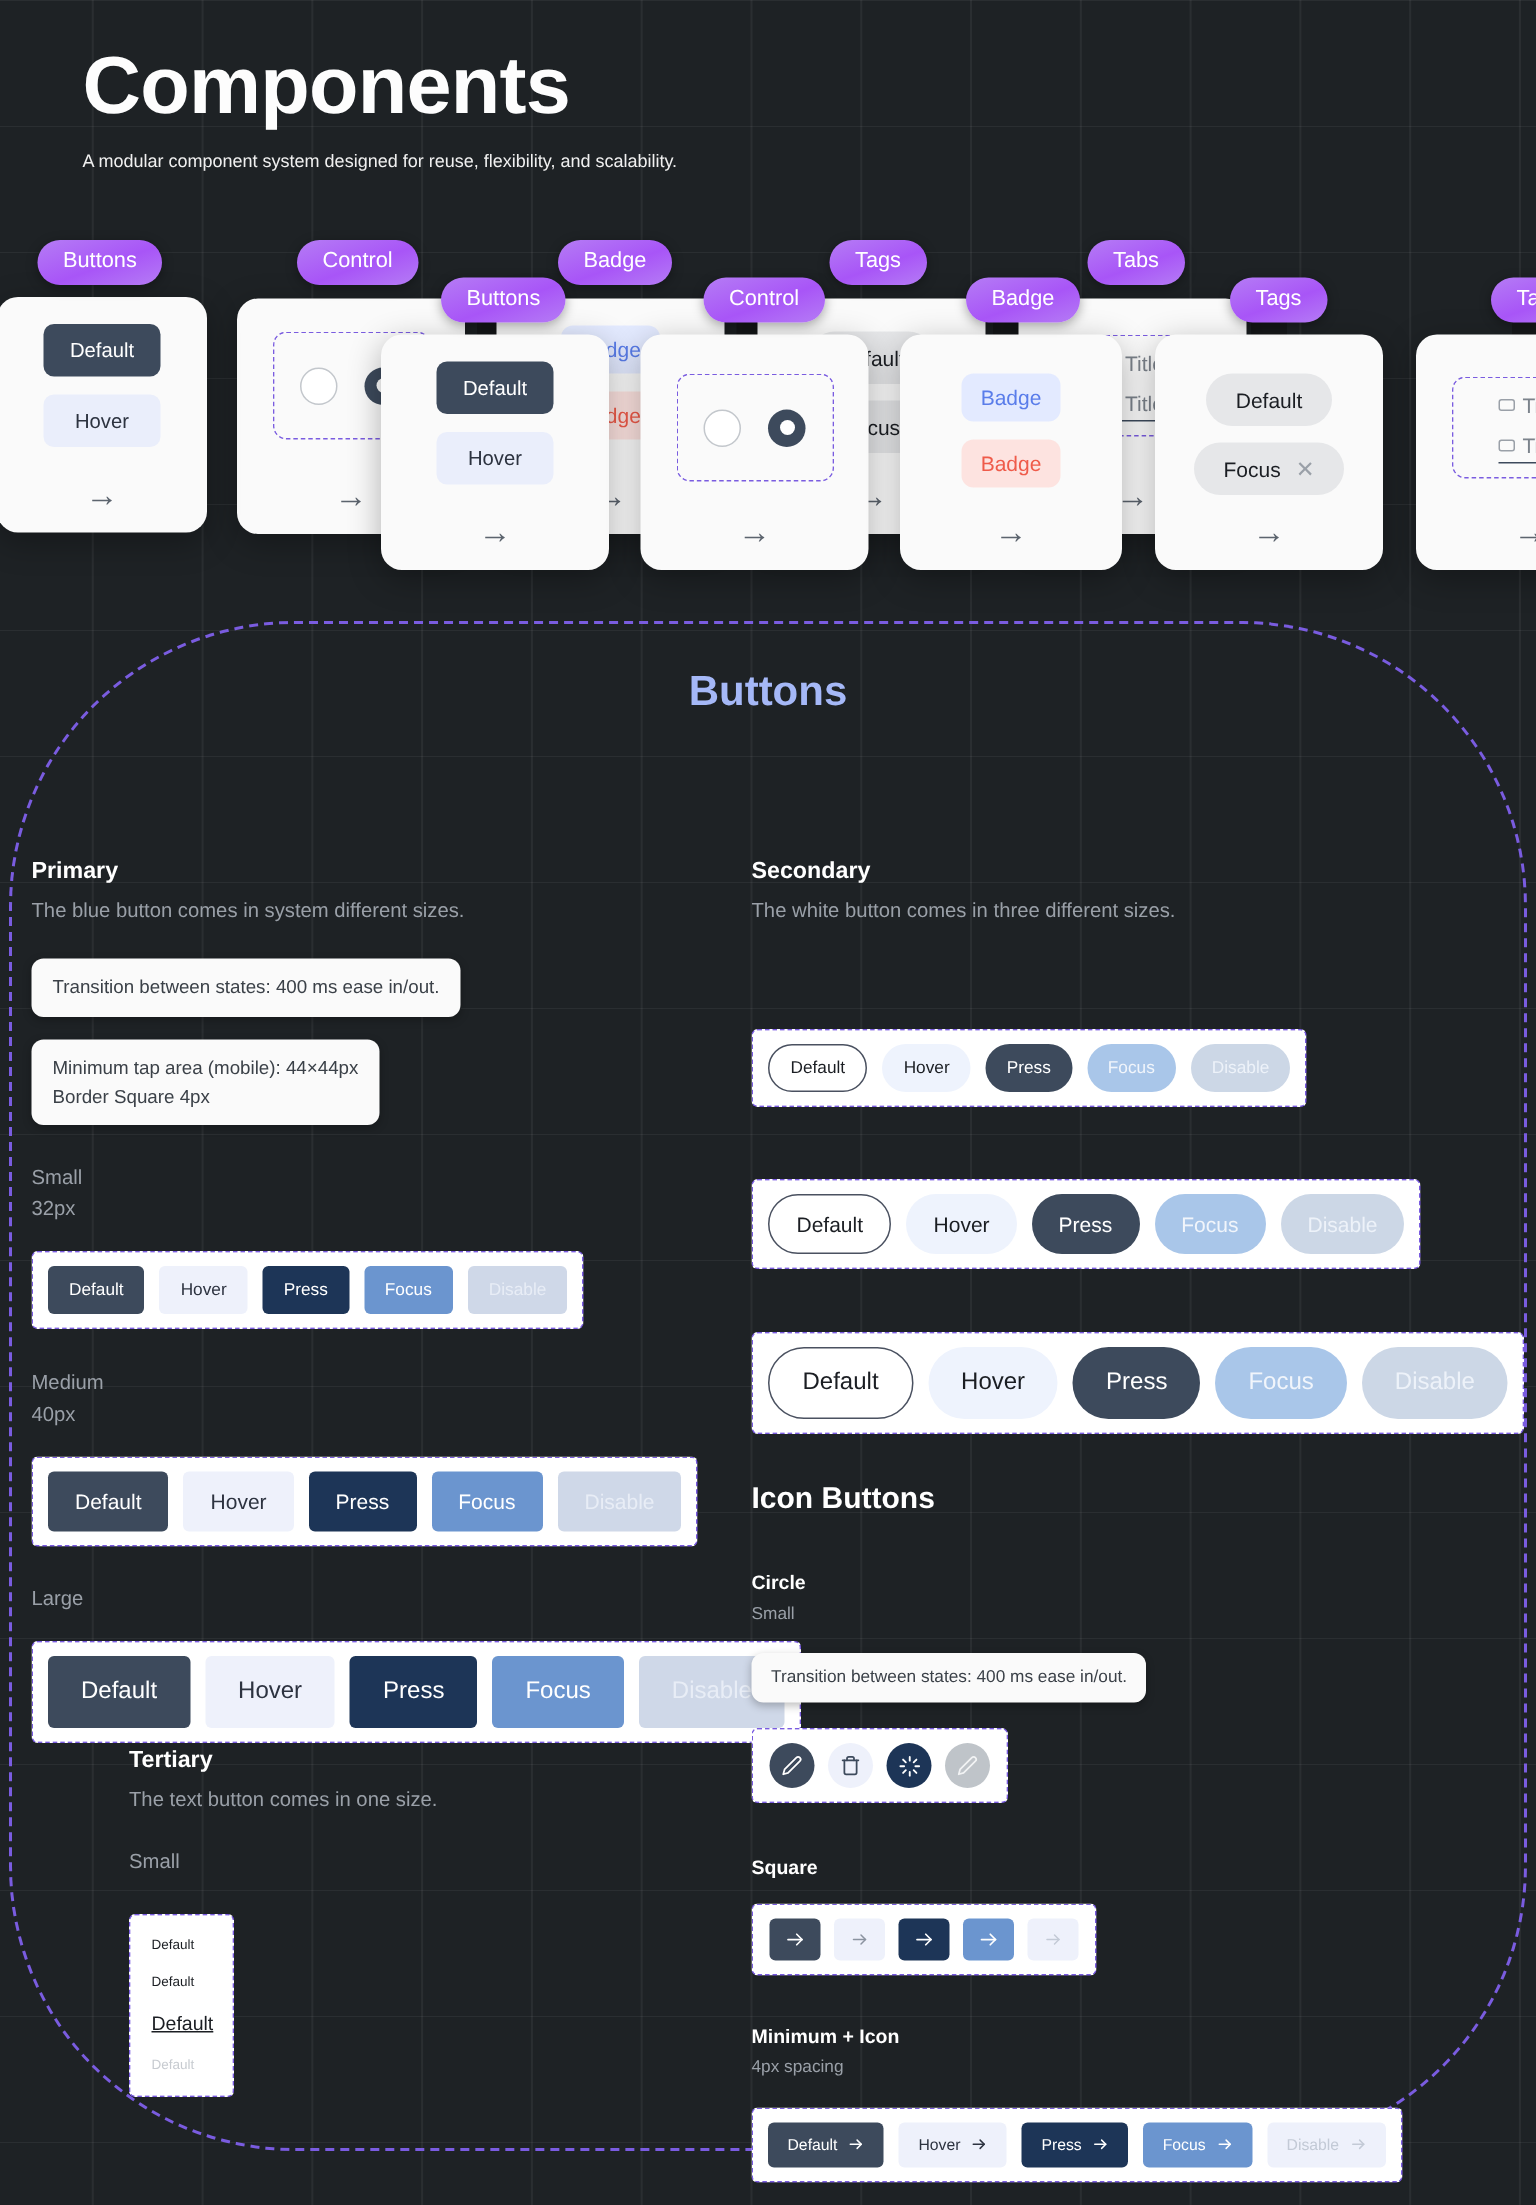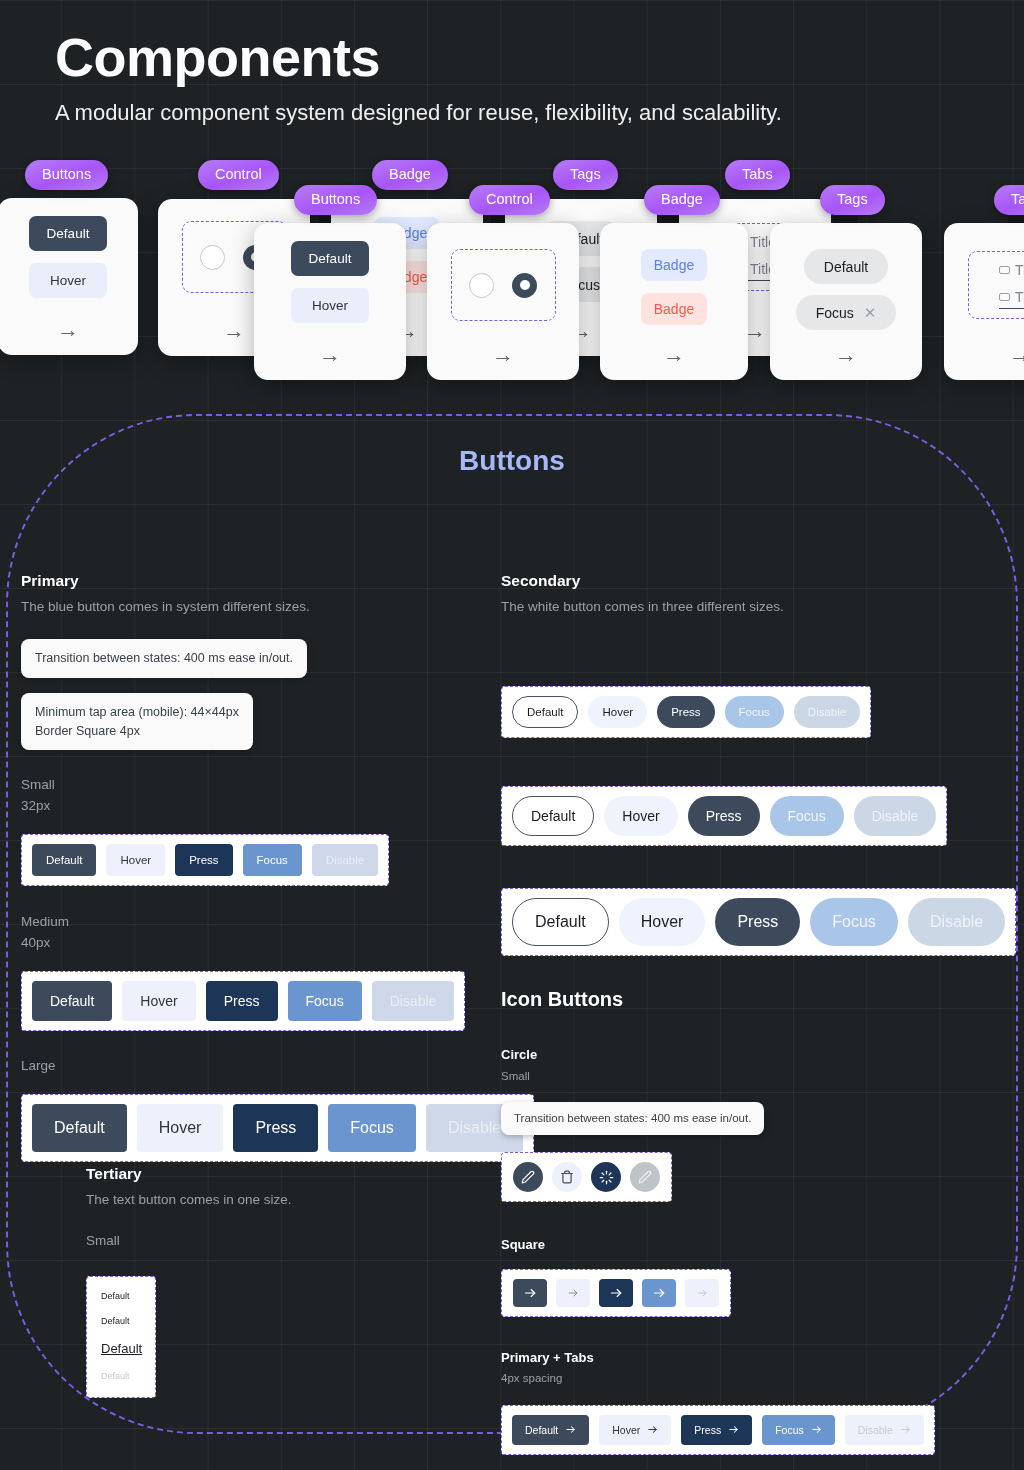--- a/index.html
+++ b/index.html
@@ -36,21 +36,21 @@
   }
   #page-title {
     font-size: 54px;
     font-weight: 700;
     letter-spacing: -0.5px;
     line-height: 1.15;
     color: #fdfdfd;
   }
   #page-subtitle {
     margin-top: 12px;
-    font-size: 22px;
+    font-size: 12px;
     color: #f0f0f0;
     font-weight: 400;
   }
 
   
   #carousel {
     position: absolute;
     top: 155px;
     left: 0;
     width: 1024px;
@@ -533,21 +533,21 @@
     </div>
     <div class="ic-square" style="background:#eef1fb;">
       <svg class="svgi" width="12" height="12" viewBox="0 0 24 24" fill="none" stroke="#c3cad6" stroke-width="2" stroke-linecap="round" stroke-linejoin="round">
           <line x1="4" y1="12" x2="20" y2="12"></line>
           <polyline points="14 6 20 12 14 18"></polyline>
         </svg>
     </div>
   </div>
 
   
-  <div class="sub-title" style="margin-top:33px;font-size:13px;">Primary + Tabs</div>
+  <div class="sub-title" style="margin-top:33px;font-size:13px;">Minimum + Icon</div>
   <div class="size-label" style="margin-top:5px;font-size:11.5px;">4px spacing</div>
 
   <div class="btn-strip" style="margin-top:17px;">
     <div class="pi-btn b-default">
       <span>Default</span>
       <svg class="svgi" width="11" height="11" viewBox="0 0 24 24" fill="none" stroke="#ffffff" stroke-width="2.2" stroke-linecap="round" stroke-linejoin="round">
           <line x1="4" y1="12" x2="20" y2="12"></line>
           <polyline points="14 6 20 12 14 18"></polyline>
         </svg>
     </div>

